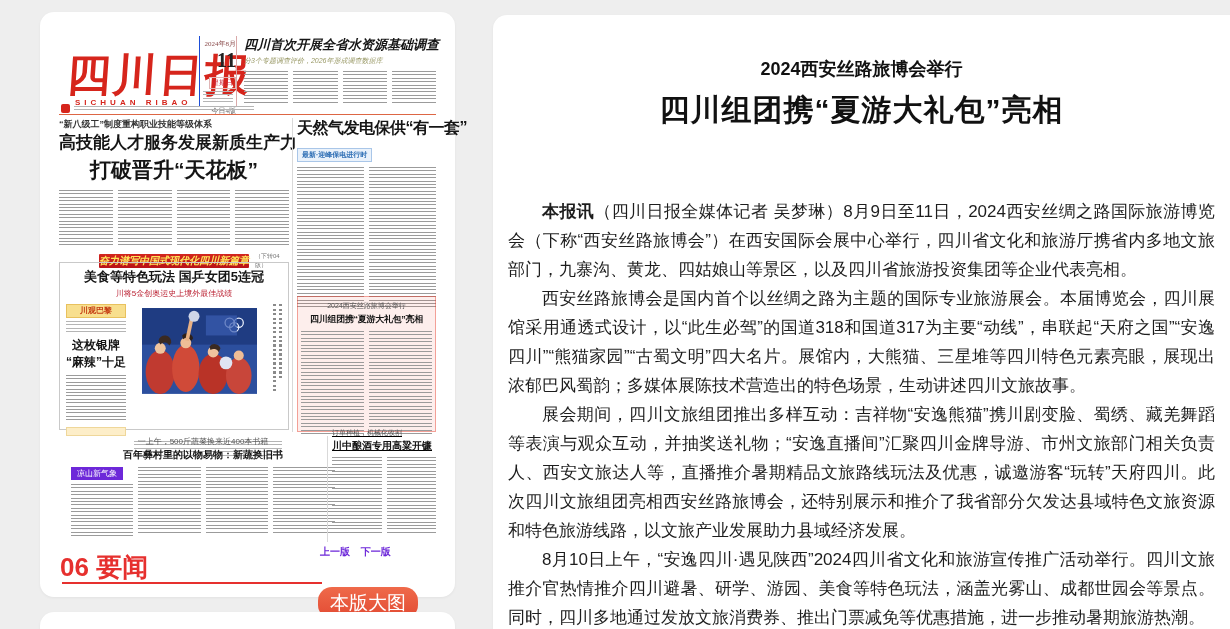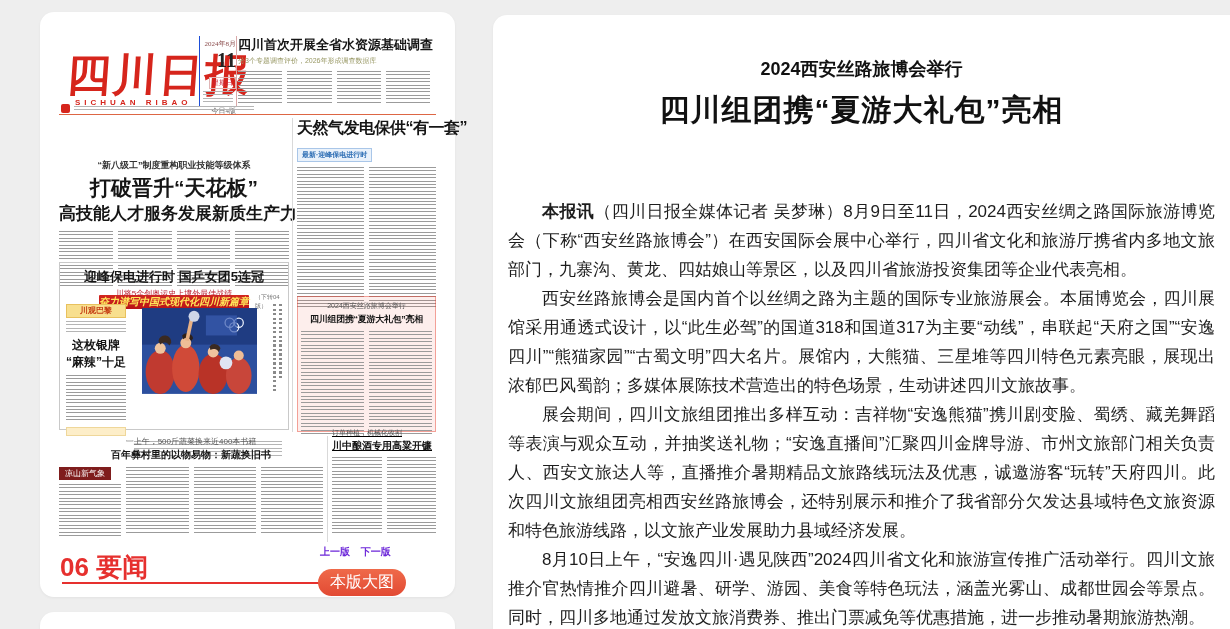--- a/index.html
+++ b/index.html
@@ -44,29 +44,29 @@
   .bluetag { background:#eaf2fb; border:1px solid #a9c6e8; color:#2f6fb5; font-size:7px;
              padding:1px 4px; display:inline-block; font-weight:bold; }
 
   .olybox { border:1px solid #c9c9c9; }
   .logo-cg { background:#f8df8e; color:#c43a12; font-size:8px; font-weight:bold; text-align:center;
              line-height:12px; border:1px solid #e8c15e; white-space:nowrap; }
   .amber { background:#fdeec9; border:1px solid #efd79a; }
 
   .sel { background:rgba(230,64,48,.09); border:1px solid rgba(230,64,48,.45); }
 
-  .redtag { background:#7f1d1d; color:#fff; font-size:8px; text-align:center; line-height:13px; white-space:nowrap; }
+  .redtag { background:#6d28d9; color:#fff; font-size:8px; text-align:center; line-height:13px; white-space:nowrap; }
 
   
   .section-label { color:#e6302e; font-size:26px; font-weight:bold; }
   .nav-links { color:#6d28d9; font-size:10px; font-weight:bold; cursor:pointer; white-space:nowrap; }
   .nav-links span { cursor:pointer; }
   .rule-red { background:#e6302e; height:2px; }
-  .pill { background:linear-gradient(180deg,#ef6a4a,#e24a33); color:#fff; font-size:16px;
-          border:none; border-radius:14px; padding:3px 12px; cursor:pointer; }
+  .pill { background:linear-gradient(180deg,#ef6a4a,#e24a33); color:#fff; font-size:19px;
+          border:none; border-radius:14px; padding:3px 12px; cursor:pointer;margin-top:18px; }
 
   
   .art-kicker { font-size:18px; font-weight:bold; color:#111; text-align:center; }
   .art-title  { font-size:30px; font-weight:bold; color:#111; text-align:center; letter-spacing:1px; }
   .art-body { position:absolute; left:15px; top:182px; width:707px; color:#1d1d1d; }
   .art-body p { font-size:17px; line-height:29px; text-indent:2em; text-align:justify; }
   .art-body b { font-weight:bold; }
 
   .vcap { width:3px; background-image:repeating-linear-gradient(180deg,#8a8a8a 0,#8a8a8a 2px,transparent 2px,transparent 4.5px); }
 </style>
@@ -81,39 +81,39 @@
     <div class="abs masthead-sub" style="left:16px; top:70px;">SICHUAN RIBAO</div>
 
     <div class="abs datebox" style="left:140px; top:8px; width:38px; height:70px;">
       <div class="m">2024年8月</div>
       <div class="d">11</div>
       <div class="w">星期日</div>
       <div class="ft lt" style="height:14px; margin:2px 3px 1px;"></div>
       <div class="p">今日4版</div>
     </div>
 
-    <div class="abs" style="left:179px; top:8px; width:192px;">
+    <div class="abs" style="left:185px; top:8px; width:192px;font-style:italic;">
       <div class="hl" style="font-size:13px;">四川首次开展全省水资源基础调查</div>
       <div class="kick" style="font-size:7px; color:#996; margin-top:2px;">分3个专题调查评价，2026年形成调查数据库</div>
       <div class="cols" style="margin-top:5px; height:34px;">
         <div class="ft"></div>
           <div class="ft"></div>
           <div class="ft"></div>
           <div class="ft"></div>
       </div>
     </div>
 
     <div class="abs seal" style="left:2px; top:76px;"></div>
     <div class="abs ft lt" style="left:15px; top:78px; width:180px; height:4px;"></div>
     <div class="abs redrule" style="left:0; top:86px; width:377px;"></div>
 
     <div class="abs" style="left:0; top:90px; width:230px;">
-      <div class="kick" style="font-size:9px; font-weight:bold; color:#333; text-align:center;margin-top:41px;">“新八级工”制度重构职业技能等级体系</div>
+      <div class="kick" style="font-size:9px; font-weight:bold; color:#333; ">“新八级工”制度重构职业技能等级体系</div>
+      <div class="hl" style="font-size:17px; text-align:center;">高技能人才服务发展新质生产力</div>
       <div class="hl" style="font-size:21px; text-align:center; margin-top:2px;">打破晋升“天花板”</div>
-      <div class="hl" style="font-size:17px; text-align:center;">高技能人才服务发展新质生产力</div>
       <div class="cols" style="margin-top:6px; height:58px;">
         <div class="ft"></div>
           <div class="ft"></div>
           <div class="ft"></div>
           <div class="ft"></div>
       </div>
       <div style="display:flex; align-items:center; margin-top:4px;justify-content:space-between;">
         <div class="banner" style="margin-left:40px; width:160px;">奋力谱写中国式现代化四川新篇章</div>
         <div style="font-size:6px; color:#777; margin-left:6px;">（下转04版）</div>
       </div>
@@ -124,21 +124,21 @@
     <div class="abs" style="left:238px; top:90px; width:139px;">
       <div class="hl" style="font-size:16px; letter-spacing:-0.5px;">天然气发电保供“有一套”</div>
       <div style="margin-top:4px;"><span class="bluetag">最新·迎峰保电进行时</span></div>
       <div class="cols" style="margin-top:5px; height:140px;">
         <div class="ft"></div>
           <div class="ft"></div>
       </div>
     </div>
 
     <div class="abs olybox" style="left:0; top:234px; width:230px; height:168px; padding:5px 6px;">
-      <div class="hl" style="font-size:13px; text-align:center;">迎峰保电进行时 国乒女团5连冠</div>
+      <div class="hl" style="font-size:13px; text-align:center;">美食等特色玩法 国乒女团5连冠</div>
       <div style="font-size:8px; color:#b23; text-align:center; margin-top:2px;">川将5金创奥运史上境外最佳战绩</div>
       <div style="display:flex; margin-top:5px; gap:16px;">
 
         <div style="width:62px;">
           <div class="logo-cg">川观巴黎</div>
           <div class="ft lt" style="height:14px; margin-top:3px;"></div>
           <div class="hl" style="font-size:12px; text-align:center; margin-top:2px;">这枚银牌</div>
           <div class="hl" style="font-size:12px; text-align:right;">“麻辣”十足</div>
           <div class="ft" style="height:48px; margin-top:4px;"></div>
           <div class="amber" style="height:9px; margin-top:4px;"></div>
@@ -177,21 +177,21 @@
 
     <div class="abs sel" style="left:238px; top:268px; width:139px; height:136px; padding:4px 3px;">
       <div class="kick" style="font-size:7px; text-align:center;">2024西安丝路旅博会举行</div>
       <div class="hl" style="font-size:9px; letter-spacing:-0.3px; text-align:center; margin-top:2px;">四川组团携“夏游大礼包”亮相</div>
       <div class="cols" style="margin-top:5px; height:104px;">
         <div class="ft"></div>
           <div class="ft"></div>
       </div>
     </div>
 
-    <div class="abs" style="left:0; top:408px; width:264px;">
+    <div class="abs" style="left:12px; top:408px; width:264px;">
       <div class="kick" style="font-size:8px; text-align:center;">一上午，500斤蔬菜换来近400本书籍</div>
       <div class="hl" style="font-size:10px; text-align:center; margin-top:1px;">百年彝村里的以物易物：新蔬换旧书</div>
       <div style="display:flex; gap:5px; margin-top:5px;">
         <div style="flex:1;">
           <div class="redtag" style="width:52px;">凉山新气象</div>
           <div class="ft" style="height:52px; margin-top:4px;"></div>
         </div>
         <div class="ft" style="flex:1; height:68px;"></div>
         <div class="ft" style="flex:1; height:68px;"></div>
         <div class="ft" style="flex:1; height:68px;"></div>

